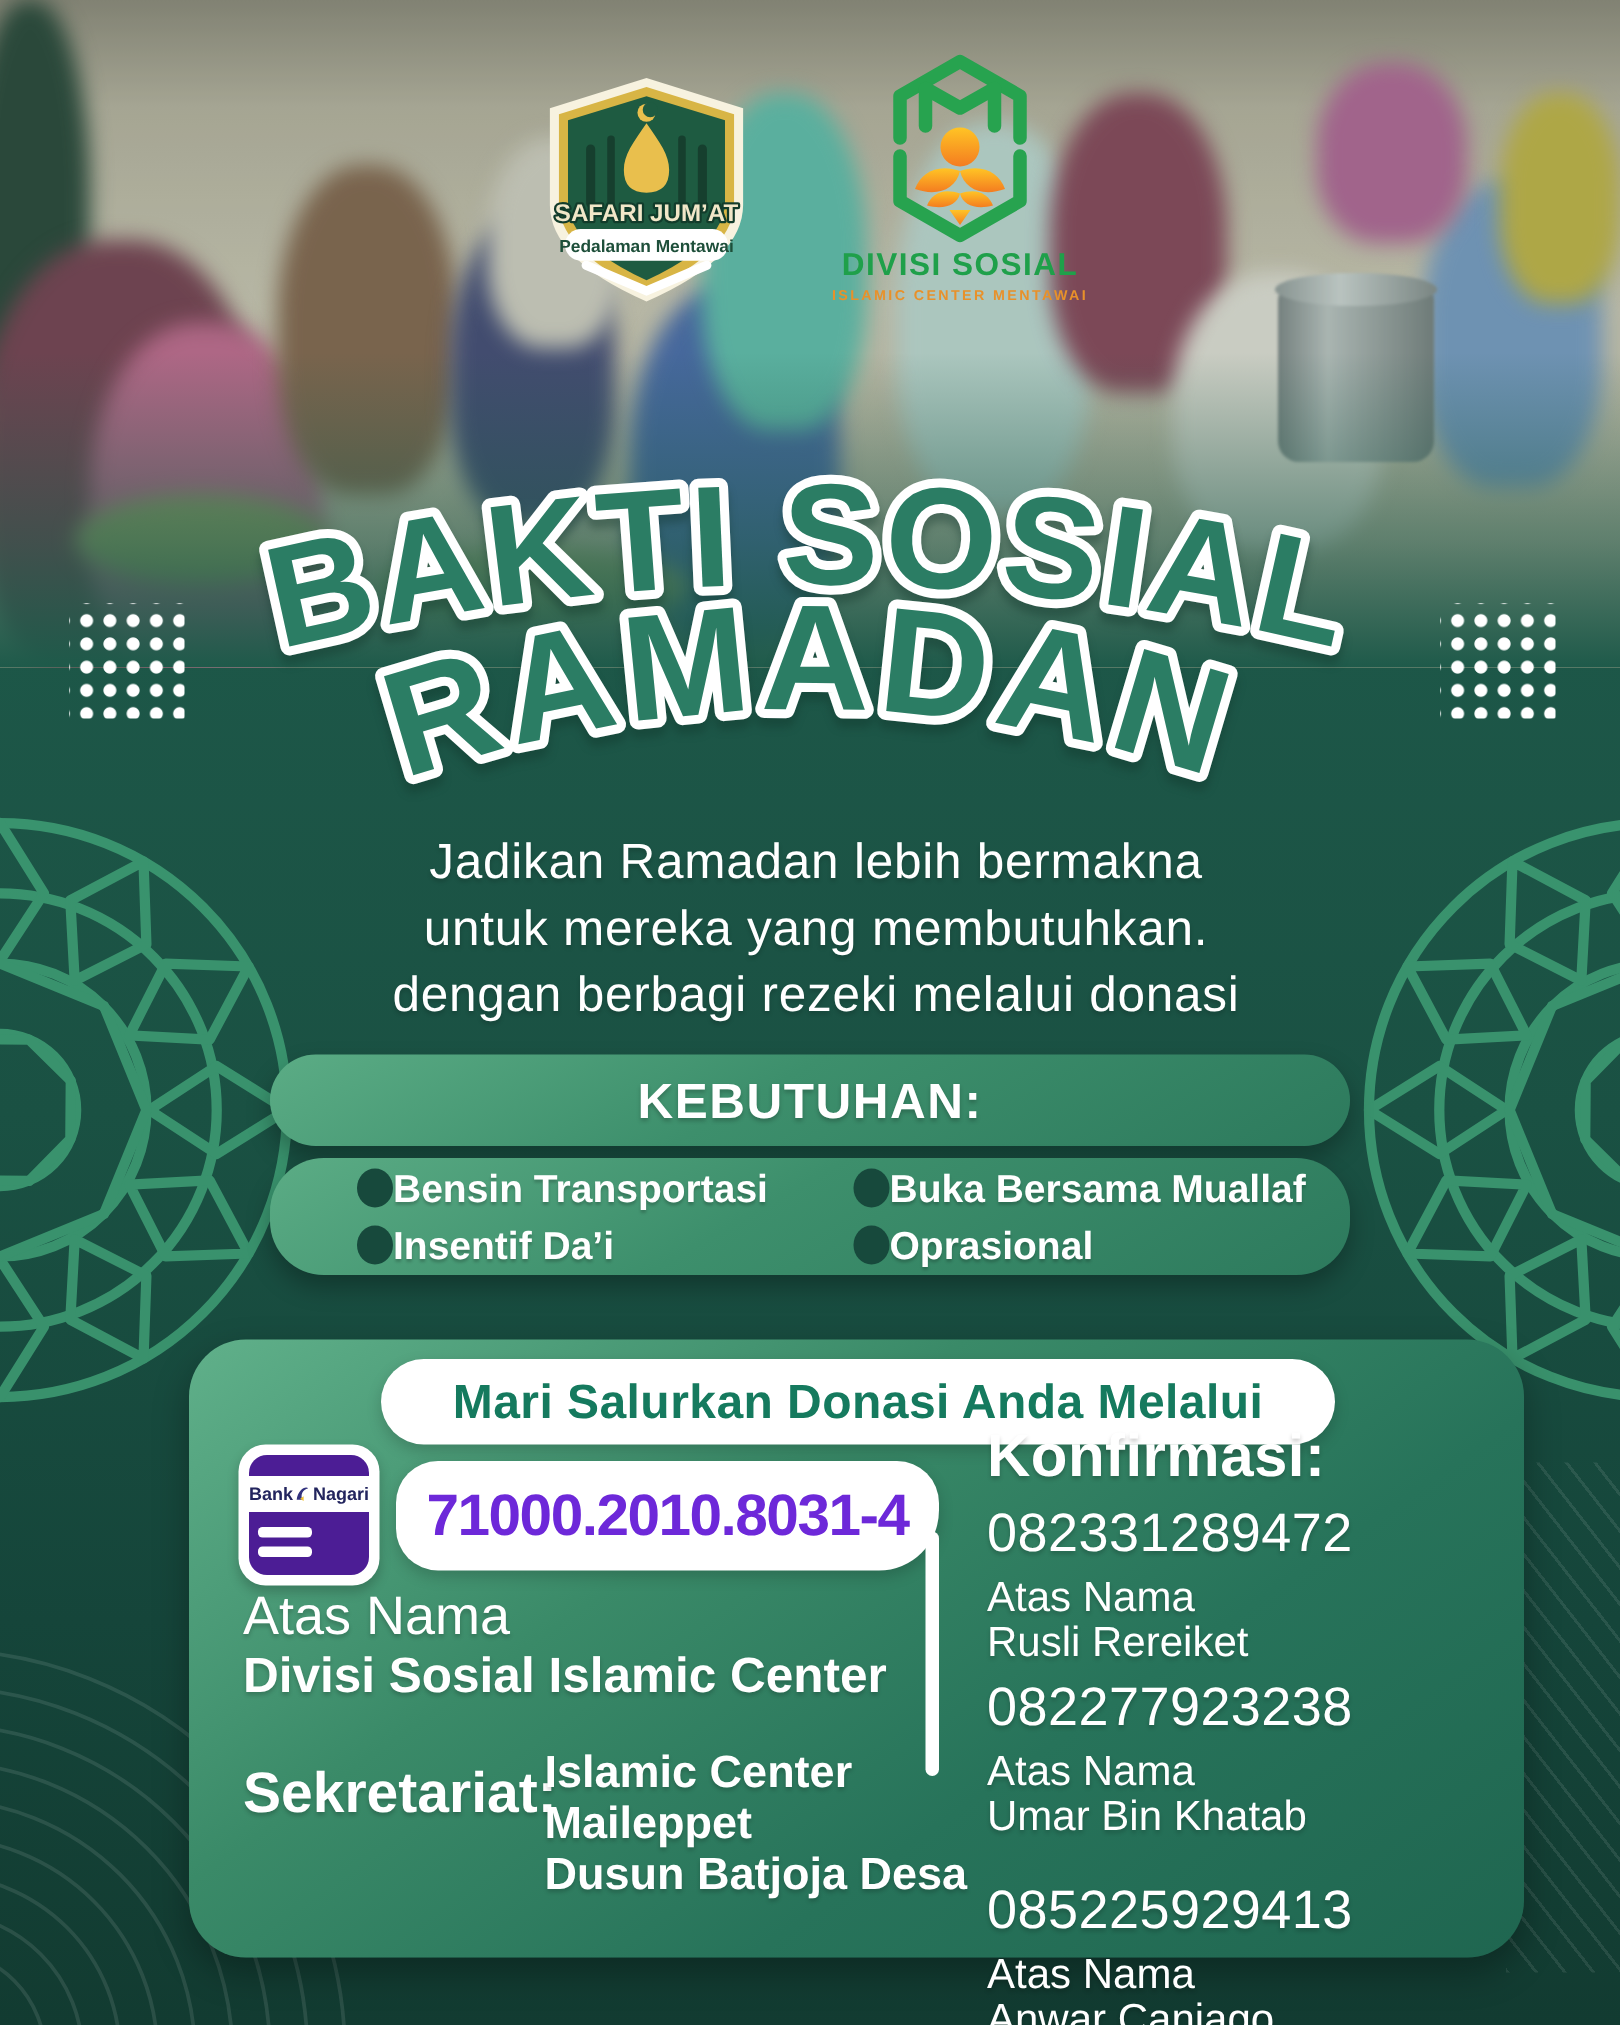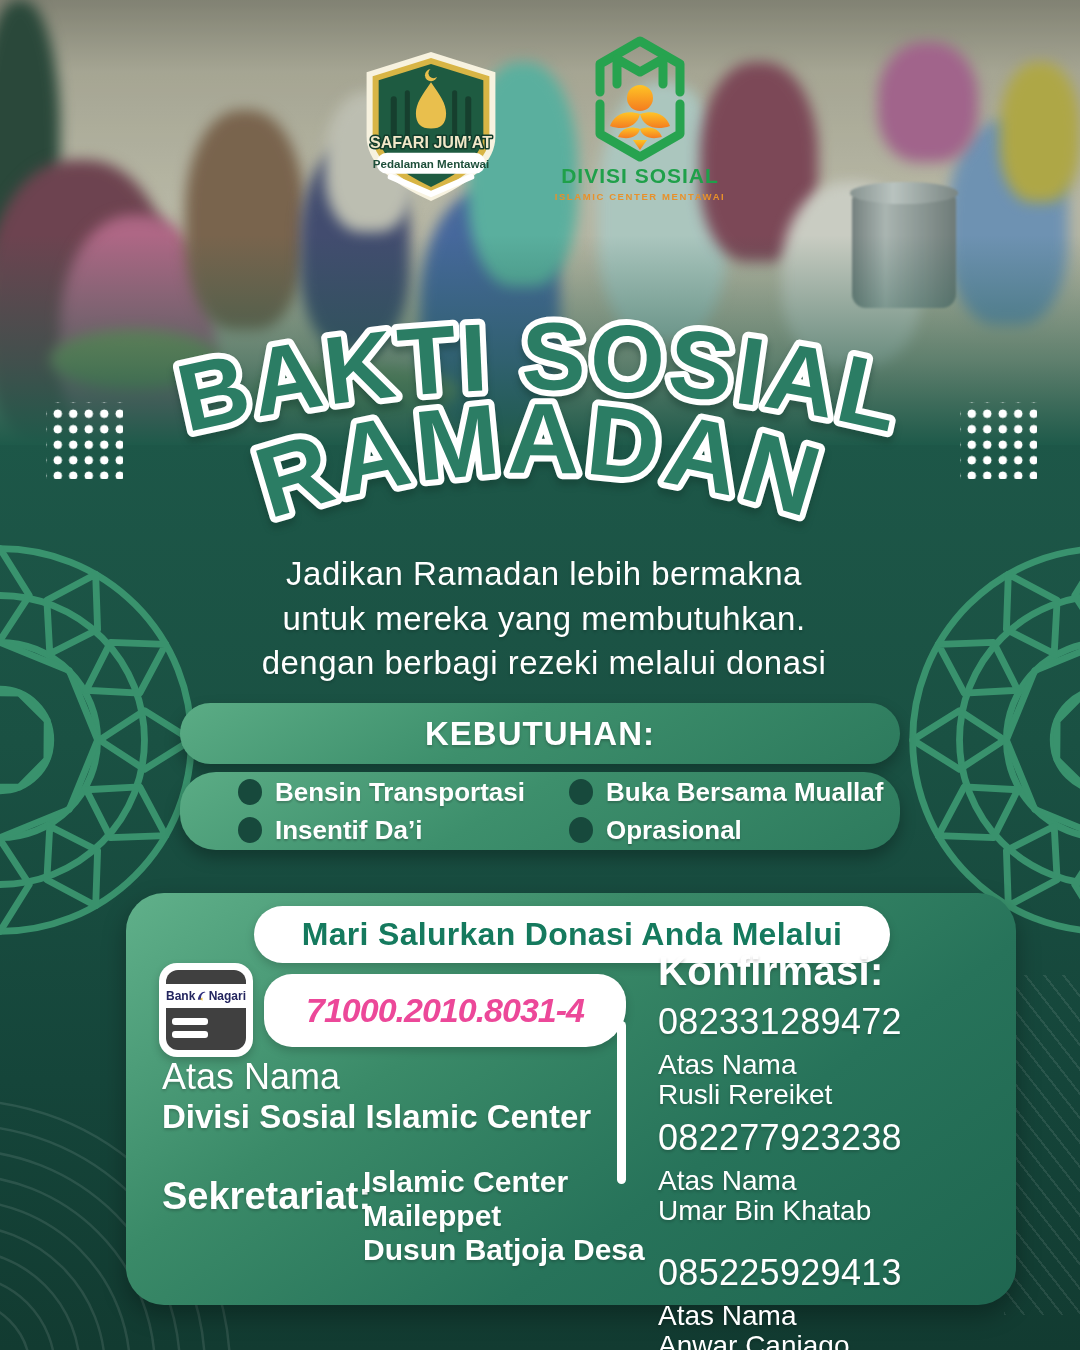--- a/index.html
+++ b/index.html
@@ -43,40 +43,40 @@
   
   .pill{background:linear-gradient(150deg,#5bac85 0%,#3d8f6c 45%,#2d7a5d 100%);
     box-shadow:0 8px 16px rgba(0,0,0,.28);z-index:5;}
   .needs-header{position:absolute;left:180px;top:703px;width:720px;height:61px;border-radius:34px;
     display:flex;align-items:center;justify-content:center;}
   .needs-header span{color:#fff;font-size:33px;font-weight:800;letter-spacing:1px;
     text-shadow:0 2px 3px rgba(0,0,0,.22);}
   .needs-body{position:absolute;left:180px;top:772px;width:720px;height:78px;border-radius:36px;
     display:grid;grid-template-columns:1fr 1fr;align-content:center;row-gap:7px;
     padding:6px 0 6px 58px;box-sizing:border-box;}
-  .need{display:flex;align-items:center;gap:13px;color:#fff;font-size:26px;font-weight:600;
+  .need{display:flex;align-items:center;color:#fff;font-size:26px;font-weight:600;
     text-shadow:0 2px 2px rgba(0,0,0,.2);}
   .dot{width:24px;height:26px;border-radius:50%;background:#17493c;flex:0 0 auto;}
   
   .card{position:absolute;left:95px;top:893px;width:890px;height:412px;border-radius:38px;z-index:5;
     background:linear-gradient(145deg,#60b08a 0%,#3a8a68 35%,#27735a 65%,#1f6650 100%);
     box-shadow:0 10px 24px rgba(0,0,0,.3);margin-left:31px;}
   .donate-pill{position:absolute;left:128px;top:13px;width:636px;height:57px;background:#fff;border-radius:29px;
     display:flex;align-items:center;justify-content:center;box-shadow:0 4px 10px rgba(0,0,0,.18);}
   .donate-pill span{color:#157a5e;font-size:32px;font-weight:600;letter-spacing:.3px;}
   .bank-icon{position:absolute;left:33px;top:70px;width:94px;height:94px;background:#fff;border-radius:18px;
     box-shadow:0 4px 8px rgba(0,0,0,.2);}
-  .bank-card{position:absolute;left:7px;top:7px;width:80px;height:80px;border-radius:12px;background:#404040;overflow:hidden;}
+  .bank-card{position:absolute;left:7px;top:7px;width:80px;height:80px;border-radius:12px;background:#4c1d95;overflow:hidden;}
   .bank-stripe{position:absolute;left:0;top:14px;width:80px;height:24px;background:#fff;
     display:flex;align-items:center;justify-content:center;gap:2px;}
   .bank-stripe b{font-size:12px;color:#23255e;letter-spacing:0;}
   .bank-bar{position:absolute;left:6px;height:7px;border-radius:3px;background:#fff;}
   .acct-pill{position:absolute;left:138px;top:81px;width:362px;height:73px;background:#fff;border-radius:28px 28px 40px 28px;
     display:flex;align-items:center;justify-content:center;box-shadow:0 4px 10px rgba(0,0,0,.18);}
-  .acct-pill span{color:#ec4899;font-size:34px;font-weight:800;letter-spacing:-1px;font-style:italic;}
+  .acct-pill span{color:#6d28d9;font-size:39px;font-weight:800;letter-spacing:-1px;}
   .holder-label{position:absolute;left:36px;top:163px;color:#fff;font-size:36px;font-weight:400;
     text-shadow:0 2px 3px rgba(0,0,0,.2);}
   .holder-name{position:absolute;left:36px;top:205px;color:#fff;font-size:33px;font-weight:700;
     text-shadow:0 2px 3px rgba(0,0,0,.2);}
   .sek-label{position:absolute;left:36px;top:282px;color:#fff;font-size:38px;font-weight:800;
     text-shadow:0 2px 3px rgba(0,0,0,.2);}
   .sek-addr{position:absolute;left:237px;top:272px;color:#fff;font-size:30px;font-weight:700;line-height:34px;
     text-shadow:0 2px 3px rgba(0,0,0,.2);}
   .vdiv{position:absolute;left:491px;top:128px;width:9px;height:163px;border-radius:5px;background:#fff;}
   .confirm{position:absolute;left:532px;top:56px;width:330px;color:#fff;text-shadow:0 2px 3px rgba(0,0,0,.2);}

